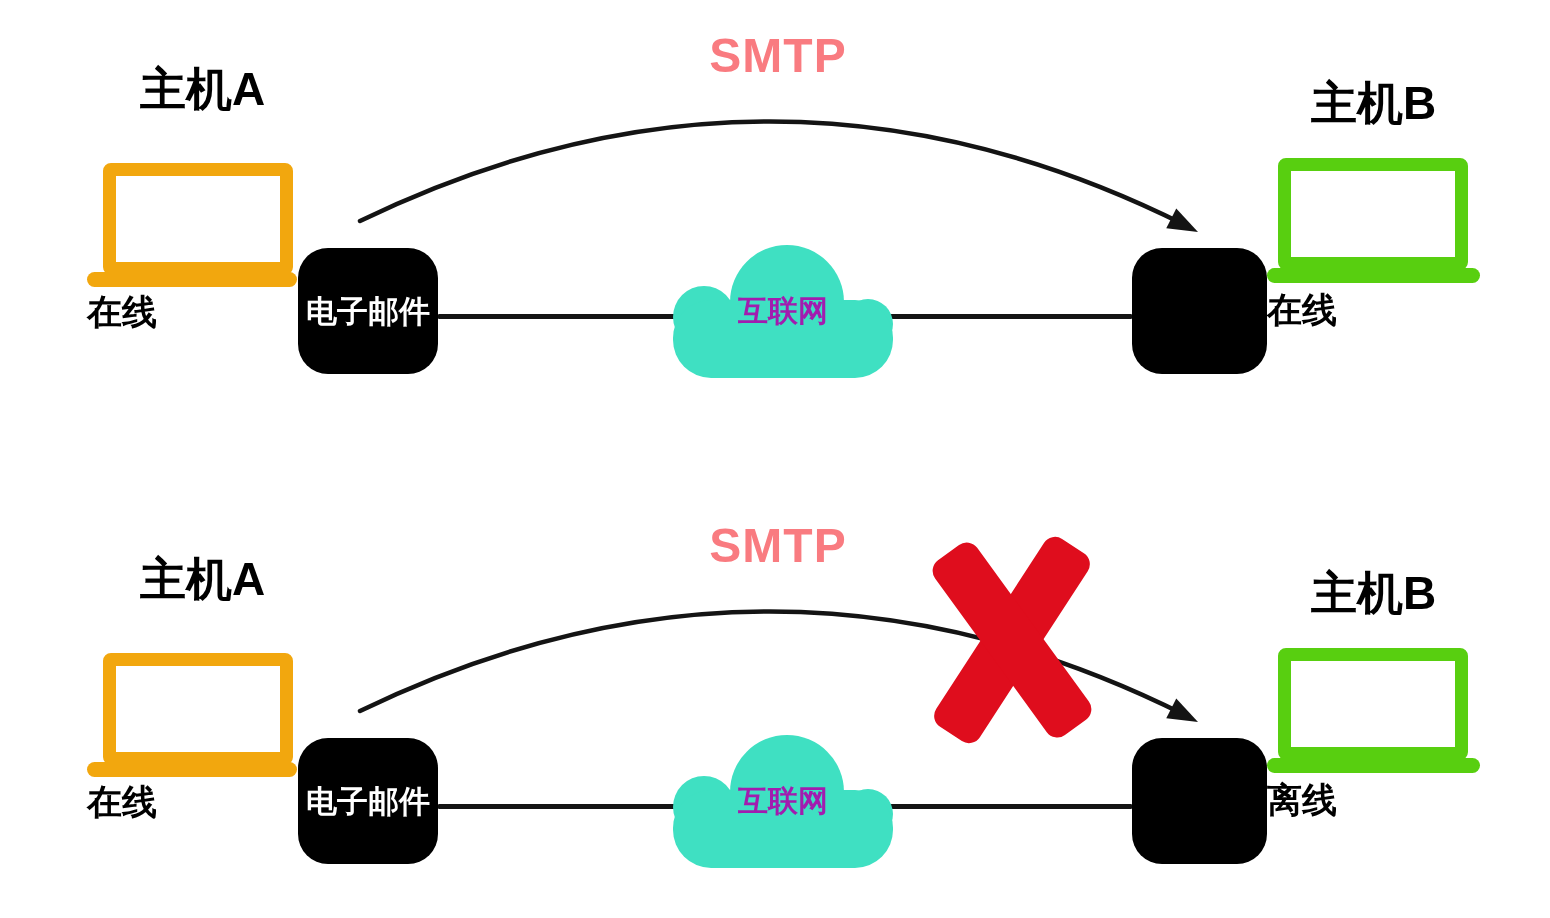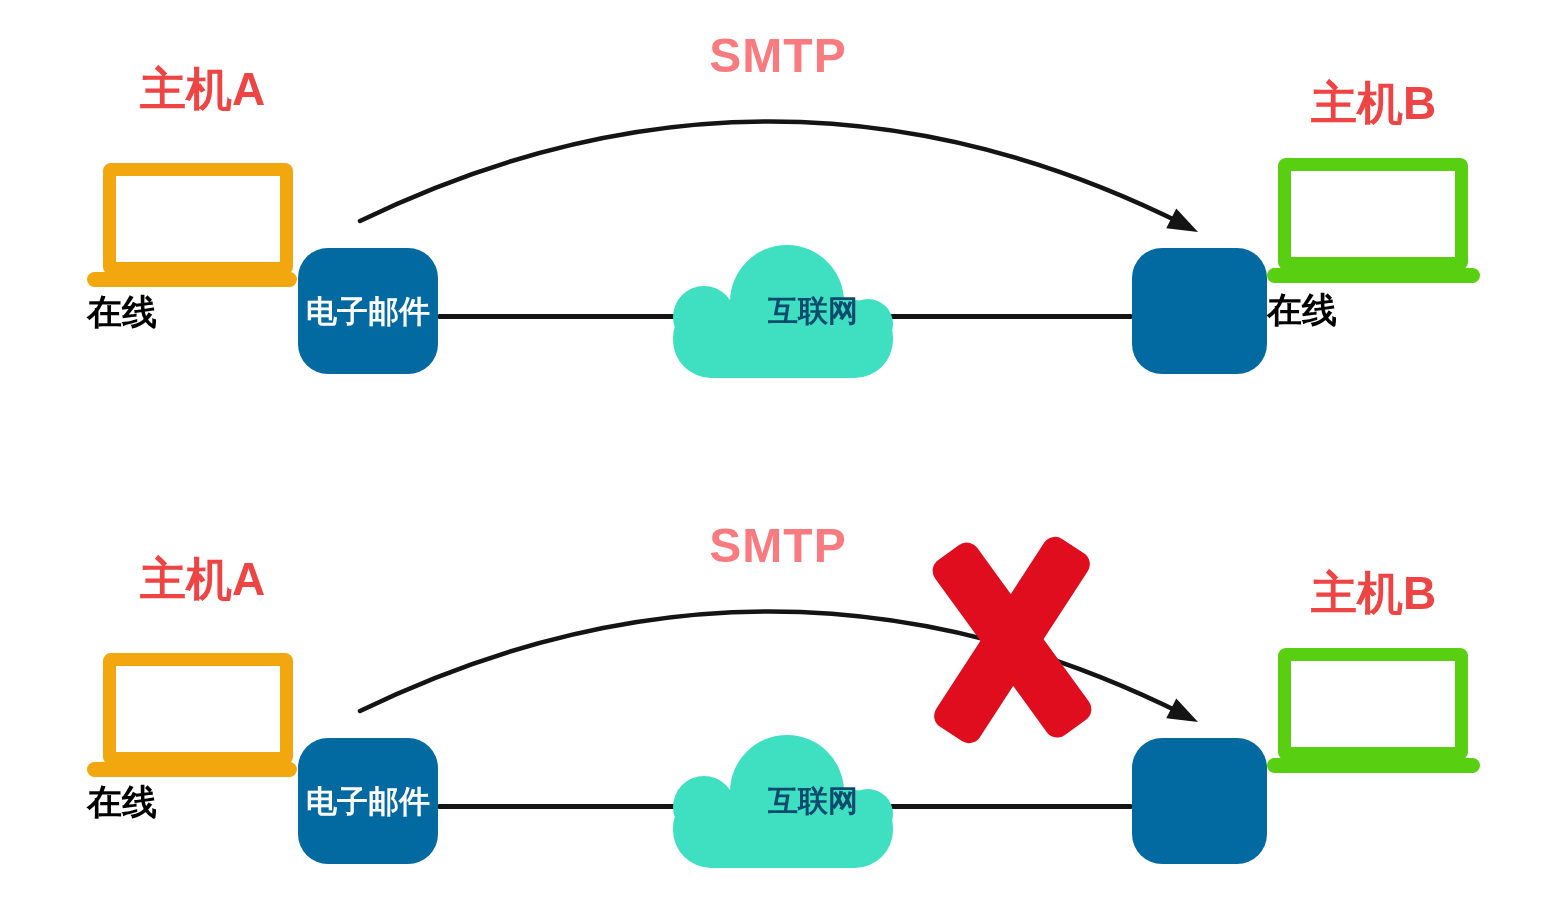--- a/index.html
+++ b/index.html
@@ -4,50 +4,50 @@
 <style>
   html,body{margin:0;padding:0;background:#ffffff;}
   .scene{
     position:relative;width:1550px;height:918px;background:#ffffff;overflow:hidden;
     font-family:"Liberation Sans","DejaVu Sans",sans-serif;font-weight:bold;
   }
   .diagram{position:absolute;left:0;width:1550px;}
   .diagram.d0{top:0;height:460px;}
   .diagram.d1{top:490px;height:428px;}
 
-  .host-title{position:absolute;color:#ef4444;font-size:46px;line-height:1;white-space:nowrap;}
+  .host-title{position:absolute;color:#000000;font-size:46px;line-height:1;white-space:nowrap;}
   .host-a-title{left:140px;top:66px;}
   .host-b-title{left:1311px;top:80px;}
   .protocol-label{position:absolute;left:698px;top:32px;width:160px;text-align:center;
     color:#f97b80;font-size:48px;line-height:1;letter-spacing:1px;}
 
   .laptop-screen{position:absolute;box-sizing:border-box;width:190px;height:112px;
     border:13px solid;border-radius:8px;background:#ffffff;}
   .laptop-base{position:absolute;height:15px;border-radius:8px;}
   .laptop-a .laptop-screen{left:103px;top:163px;border-color:#f2a70e;}
   .laptop-a .laptop-base{left:87px;top:272px;width:210px;background:#f2a70e;}
   .laptop-b .laptop-screen{left:1278px;top:158px;border-color:#58cf10;}
   .laptop-b .laptop-base{left:1267px;top:268px;width:213px;background:#58cf10;}
 
   .status{position:absolute;color:#000000;font-size:35px;line-height:1;text-align:left;}
   .status-a{left:87px;top:294px;width:210px;}
   .status-b{left:1267px;top:292px;width:213px;}
 
-  .bluebox{position:absolute;top:248px;background:#0369a1;border-radius:30px;
+  .bluebox{position:absolute;top:248px;background:#000000;border-radius:30px;
     display:flex;align-items:center;justify-content:center;}
   .mail-box{left:298px;width:140px;height:126px;}
   .server-box{left:1132px;width:135px;height:126px;}
   .mail-box-label{color:#ffffff;font-size:31px;line-height:1;white-space:nowrap;}
 
   .connector-line{position:absolute;left:437px;top:314px;width:696px;height:5px;
     background:#141414;border-radius:3px;}
 
   .cloud-svg{position:absolute;left:673px;top:245px;width:220px;height:133px;}
-  .cloud-label{position:absolute;left:703px;top:296px;width:220px;text-align:center;
-    color:#0c4a6e;font-size:30px;line-height:1;}
+  .cloud-label{position:absolute;left:673px;top:296px;width:220px;text-align:center;
+    color:#a21caf;font-size:30px;line-height:1;}
 
   .arrow-svg{position:absolute;left:0;top:0;width:1550px;height:428px;pointer-events:none;}
 </style>
 </head>
 <body>
 
 <div class="scene">
 
   <section class="diagram d0">
     <div class="host-title host-a-title">主机A</div>
@@ -116,20 +116,21 @@
       </g>
     </svg>
     <div class="cloud-label">互联网</div>
 
     <div class="bluebox server-box"></div>
 
     <div class="laptop-b">
       <div class="laptop-screen"></div>
       <div class="laptop-base"></div>
     </div>
+    <div class="status status-b">离线</div>
 
     <svg class="arrow-svg" viewBox="0 0 1550 428">
       <path d="M 360 221 Q 775 20 1185 225" fill="none" stroke="#141414" stroke-width="4.5" stroke-linecap="round"></path>
       <polygon points="0,0 -30,-11 -30,11" fill="#141414" transform="translate(1198,232) rotate(27)"></polygon>
       <g fill="#df0d1d" transform="translate(1012,150)">
         <rect x="-26" y="-112" width="52" height="224" rx="13" transform="rotate(33)"></rect>
         <rect x="-26" y="-108" width="52" height="216" rx="13" transform="rotate(-36)"></rect>
       </g>
     </svg>
   </section>

